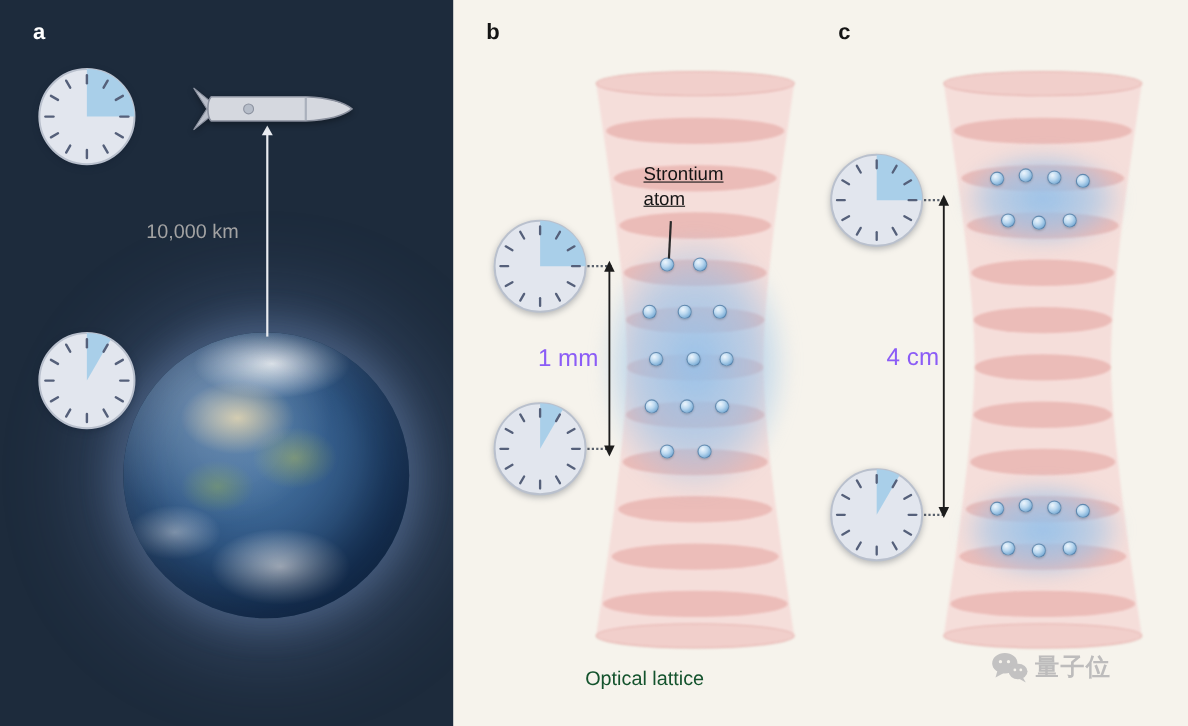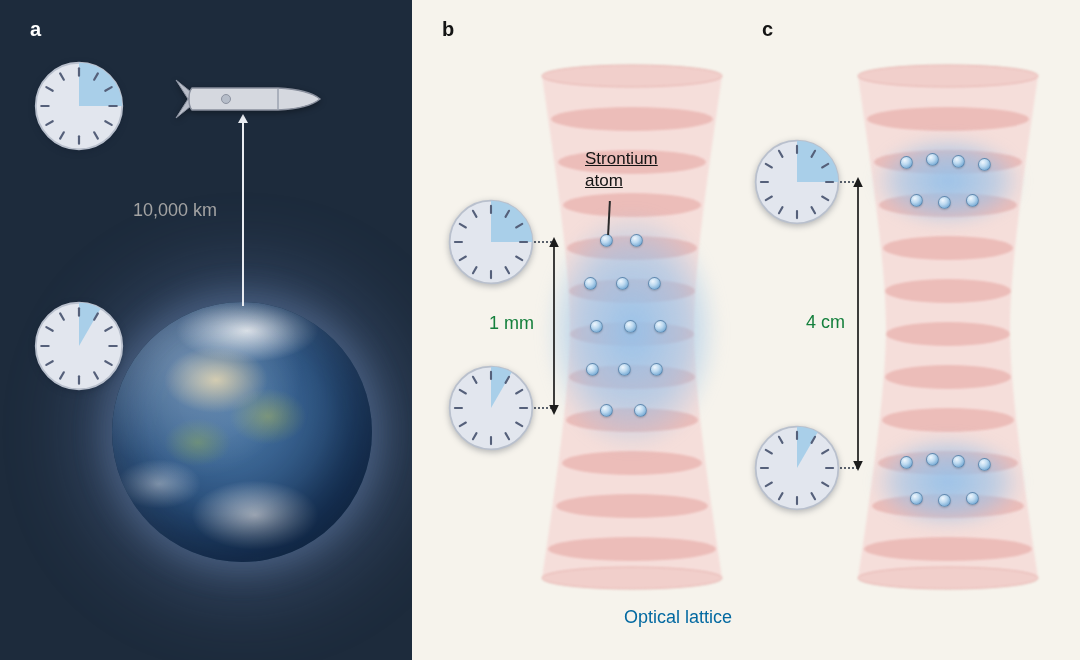--- a/index.html
+++ b/index.html
@@ -54,24 +54,24 @@
     position:absolute;width:13px;height:13px;border-radius:50%;z-index:3;display:block;
     background:radial-gradient(circle at 35% 30%, #eef6fd 0%, #bcd9f0 40%, #7fb0d8 75%, #5e93c2 100%);
     border:1px solid rgba(70,110,150,.65);
     box-shadow:0 1px 2px rgba(0,0,0,.18);
   }
   .callout{
     position:absolute;left:585px;top:148px;z-index:6;font-size:17px;line-height:1.3;
     white-space:pre-line;color:#141414;text-decoration:underline;
   }
   .callout-line{position:absolute;left:608px;top:201px;width:2px;height:34px;background:#2a2a2a;transform:rotate(3deg);z-index:6}
-  .dist-label{position:absolute;z-index:7;font-size:18px;color:#15803d}
+  .dist-label{position:absolute;z-index:7;font-size:22px;color:#8b5cf6}
   .varrow{position:absolute;z-index:6}
   .leader{position:absolute;height:0;border-top:2px dotted #59606b;z-index:5}
-  .caption{position:absolute;z-index:6;font-size:18px;color:#0369a1;text-align:right;width:200px}
+  .caption{position:absolute;z-index:6;font-size:18px;color:#14532d;text-align:left;width:200px}
 
   
   .watermark{position:absolute;left:901px;top:592px;display:flex;align-items:center;gap:6px;z-index:9}
   .watermark .wm-text{font-size:22px;font-weight:700;color:#bdbcbc;letter-spacing:1px}
 </style>
 </head>
 <body>
 
 <svg width="0" height="0" style="position:absolute" aria-hidden="true">
   <defs>
@@ -233,14 +233,31 @@
 
     <div class="dist-label" style="left:806px;top:312px">4 cm</div>
 
     <svg class="varrow" style="left:851px;top:176px" width="14" height="296" viewBox="0 0 14 296">
       <line x1="7" y1="9" x2="7" y2="287" stroke="#1c1c1c" stroke-width="1.7"></line>
       <polygon points="7,1 2.2,11 11.8,11" fill="#1c1c1c"></polygon>
       <polygon points="7,295 2.2,285 11.8,285" fill="#1c1c1c"></polygon>
     </svg>
   </section>
 
+  <div class="watermark">
+    <svg width="34" height="30" viewBox="0 0 34 30">
+      <g fill="#c3c2c2">
+        <ellipse cx="12.5" cy="11" rx="11.5" ry="9.3"></ellipse>
+        <path d="M6,17 L4,24 L12,19.5 Z"></path>
+        <ellipse cx="24.5" cy="18.5" rx="8.6" ry="7"></ellipse>
+        <path d="M29,24 L31.5,28.5 L25.5,25 Z"></path>
+      </g>
+      <g fill="#f6f3ec">
+        <circle cx="8.5" cy="9.5" r="1.5"></circle>
+          <circle cx="15.8" cy="9.5" r="1.5"></circle>
+        <circle cx="21.6" cy="17" r="1.25"></circle>
+          <circle cx="27" cy="17" r="1.25"></circle>
+      </g>
+    </svg>
+    <span class="wm-text">量子位</span>
+  </div>
 
 </div>
 
 </body></html>

